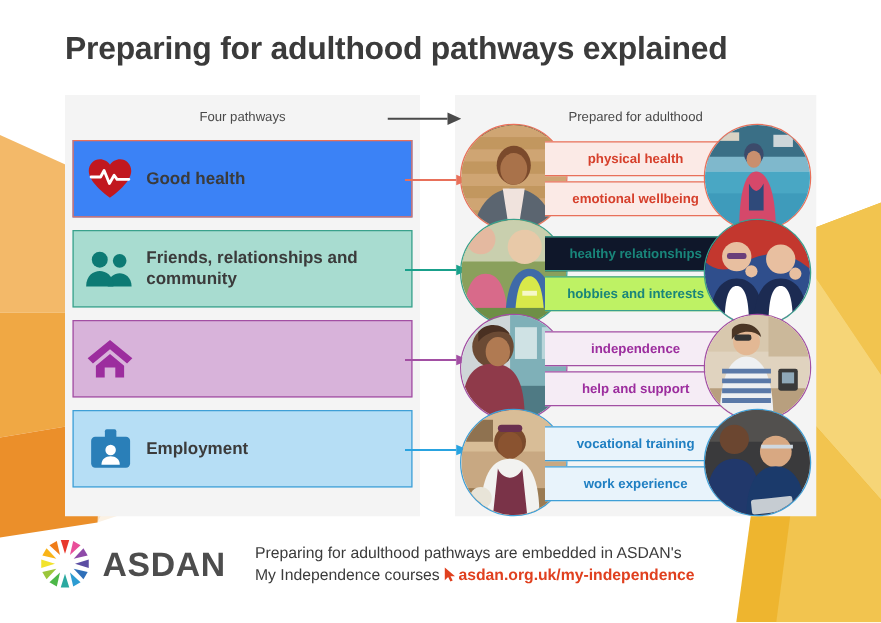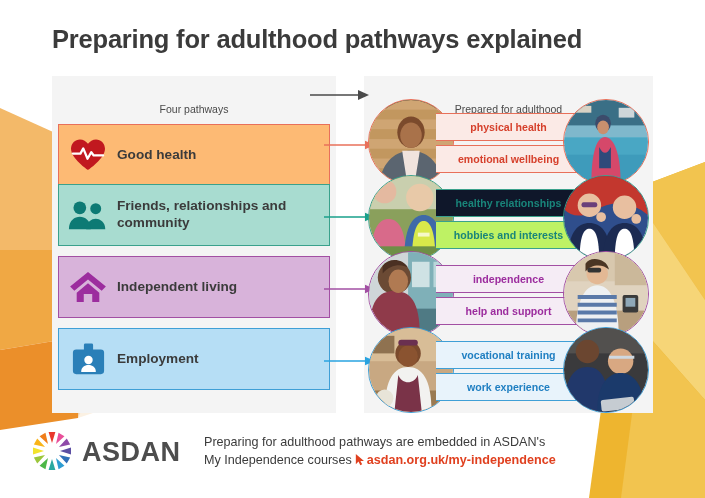--- a/index.html
+++ b/index.html
@@ -22,36 +22,36 @@
     letter-spacing:-0.2px;white-space:nowrap;
   }
 
   
   .panel{position:absolute;background:#f4f4f4;}
   #panel-left{left:52px;top:76px;width:284px;height:337px;}
   #panel-right{left:364px;top:76px;width:289px;height:337px;}
 
   .panel-heading{
     position:absolute;text-align:center;font-size:10.5px;color:#4a4a4a;
-    width:100%;top:27px;left:0;
+    width:100%;top:12px;left:0;
   }
 
   
   #flow-arrow{position:absolute;left:310px;top:88px;width:60px;height:14px;}
 
   
   .pathway{
     position:absolute;left:58px;width:272px;height:62px;
     box-sizing:border-box;border:1px solid;display:flex;align-items:center;
   }
   .pathway .pw-icon{width:58px;height:62px;display:flex;align-items:center;justify-content:center;flex:0 0 58px;}
   .pathway .pw-label{
     font-size:13.6px;font-weight:bold;color:#3b3b3b;line-height:1.25;
   }
-  #pathway-0{top:112px;background:#fdba74;border-color:#e8705a;margin-top:12px;}
+  #pathway-0{top:112px;background:#3b82f6;border-color:#e8705a;}
   #pathway-1{top:184px;background:#a8dcd0;border-color:#3aa18c;}
   #pathway-2{top:256px;background:#d8b3da;border-color:#a martial;border-color:#a24fa3;}
   #pathway-3{top:328px;background:#b6def5;border-color:#3f9fd6;}
 
   
   .connector{position:absolute;height:12px;width:52px;}
   #connector-0{left:324px;top:137px;}
   #connector-1{left:324px;top:209px;}
   #connector-2{left:324px;top:281px;}
   #connector-3{left:324px;top:353px;}
@@ -154,21 +154,20 @@
     <div class="pw-label">Friends, relationships and community</div>
   </div>
 
   <div class="pathway" id="pathway-2">
     <div class="pw-icon">
       <svg viewBox="0 0 40 34" width="38" height="32">
         <path d="M20 1 L39 16.5 L34.5 21 L20 9 L5.5 21 L1 16.5 Z" fill="#9c2d9e"></path>
         <path d="M20 13 L32 23 L32 33 L24.5 33 L24.5 24.5 L15.5 24.5 L15.5 33 L8 33 L8 23 Z" fill="#9c2d9e"></path>
       </svg>
     </div>
-    <div class="pw-label">Independent living</div>
   </div>
 
   <div class="pathway" id="pathway-3">
     <div class="pw-icon">
       <svg viewBox="0 0 36 36" width="33" height="33">
         <rect x="13" y="0.5" width="10" height="9" rx="1.6" fill="#2a7fb8"></rect>
         <rect x="1" y="7" width="34" height="27" rx="3.6" fill="#2a7fb8"></rect>
         <circle cx="18" cy="18.5" r="4.6" fill="#ffffff"></circle>
         <path d="M10 31.5 C10 26.5 13.6 24 18 24 C22.4 24 26 26.5 26 31.5 Z" fill="#ffffff"></path>
       </svg>

